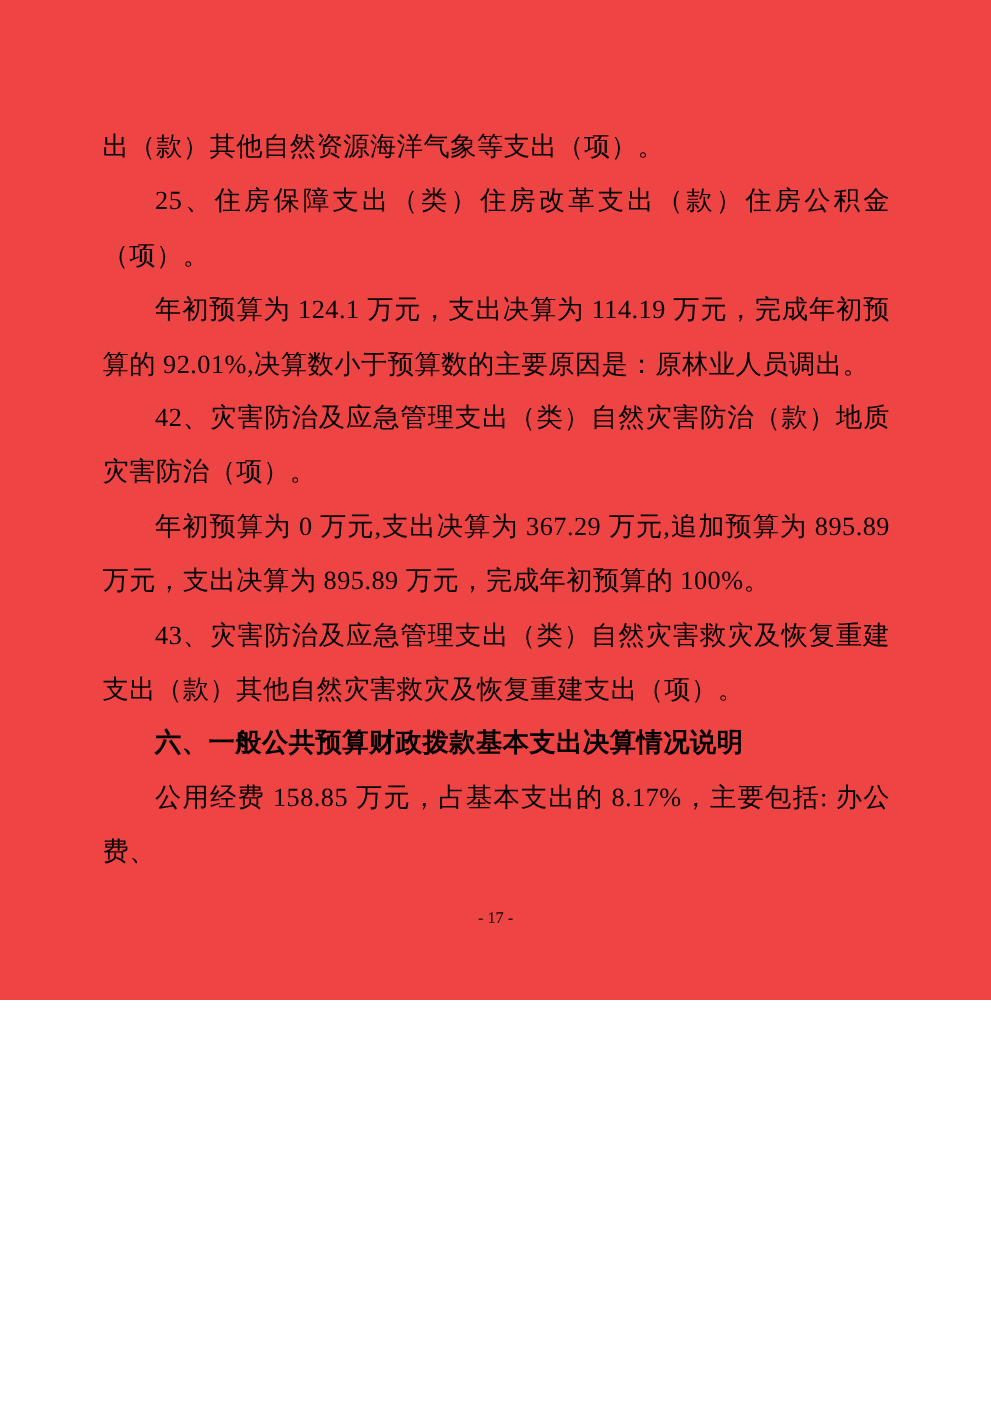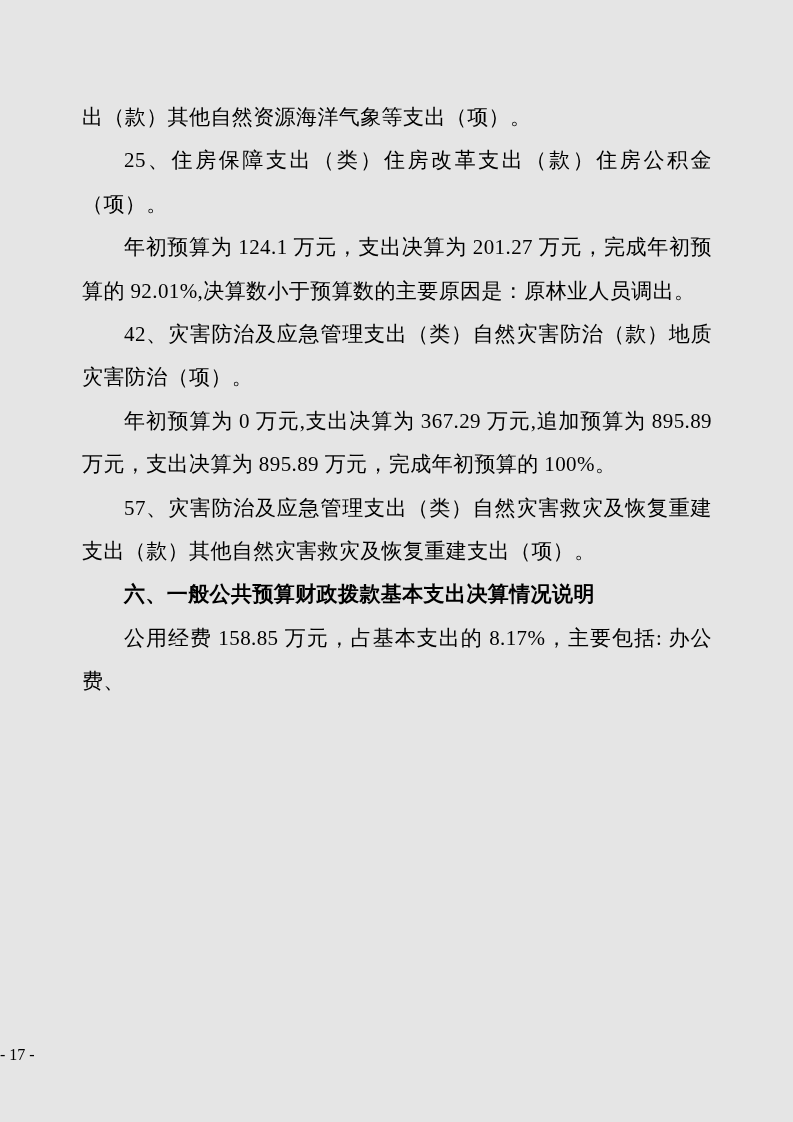--- a/index.html
+++ b/index.html
@@ -3,22 +3,22 @@
 <meta charset="utf-8">
 <style>
   html, body {
     margin: 0;
     padding: 0;
     background: #ffffff;
   }
   .page {
     position: relative;
     width: 793px;
-    height: 1122px;
-    background: #e5e5e5;
+    height: 800px;
+    background: #ef4444;
     overflow: hidden;
     font-family: "Liberation Serif", "DejaVu Serif", serif;
     color: #000000;
   }
   .content {
     position: absolute;
     top: 96px;
     left: 82px;
     width: 630px;
     font-size: 21px;
@@ -31,42 +31,43 @@
     margin: 0;
     padding: 0;
     text-indent: 0;
     word-break: break-all;
   }
   .para.indent {
     text-indent: 2em;
   }
   .para.heading {
     font-weight: bold;
-    font-family: Liberation Serif, serif;
+    font-family: Liberation Sans, sans-serif;
   }
   .footer {
     position: absolute;
     bottom: 58px;
     left: 0;
     width: 100%;
-    font-size: 16px;
+    text-align: center;
+    font-size: 13px;
     font-family: "Liberation Serif", "DejaVu Serif", serif;
     color: #000000;
   }
 </style>
 </head>
 <body>
 
 <div class="page">
   <div class="content">
     <p class="para">出（款）其他自然资源海洋气象等支出（项）。</p>
     <p class="para indent">25、住房保障支出（类）住房改革支出（款）住房公积金（项）。</p>
-    <p class="para indent">年初预算为 124.1 万元，支出决算为 201.27 万元，完成年初预算的 92.01%,决算数小于预算数的主要原因是：原林业人员调出。</p>
+    <p class="para indent">年初预算为 124.1 万元，支出决算为 114.19 万元，完成年初预算的 92.01%,决算数小于预算数的主要原因是：原林业人员调出。</p>
     <p class="para indent">42、灾害防治及应急管理支出（类）自然灾害防治（款）地质灾害防治（项）。</p>
     <p class="para indent">年初预算为 0 万元,支出决算为 367.29 万元,追加预算为 895.89 万元，支出决算为 895.89 万元，完成年初预算的 100%。</p>
-    <p class="para indent">57、灾害防治及应急管理支出（类）自然灾害救灾及恢复重建支出（款）其他自然灾害救灾及恢复重建支出（项）。</p>
+    <p class="para indent">43、灾害防治及应急管理支出（类）自然灾害救灾及恢复重建支出（款）其他自然灾害救灾及恢复重建支出（项）。</p>
     <p class="para indent heading">六、一般公共预算财政拨款基本支出决算情况说明</p>
     <p class="para indent">公用经费 158.85 万元，占基本支出的 8.17%，主要包括: 办公费、</p>
   </div>
   <div class="footer">
     <span>- 17 -</span>
   </div>
 </div>
 
 </body></html>

